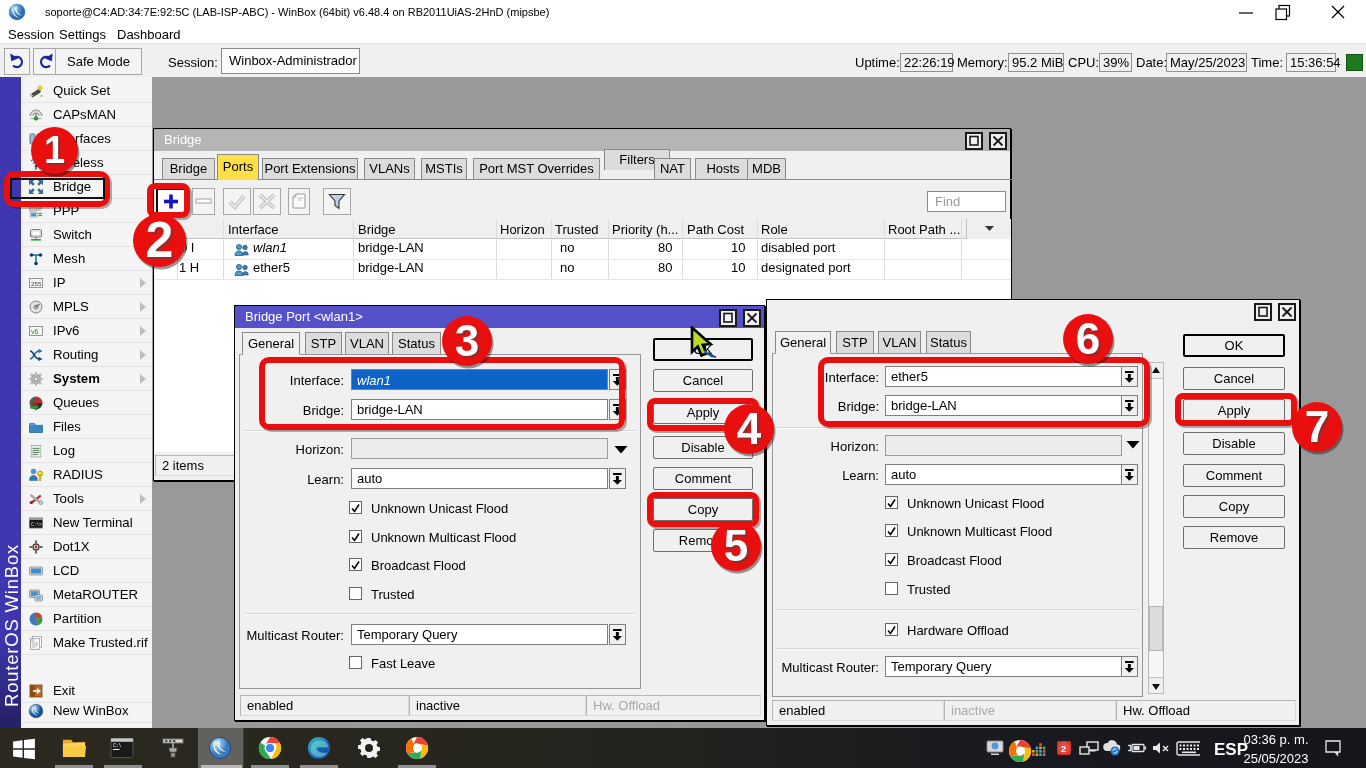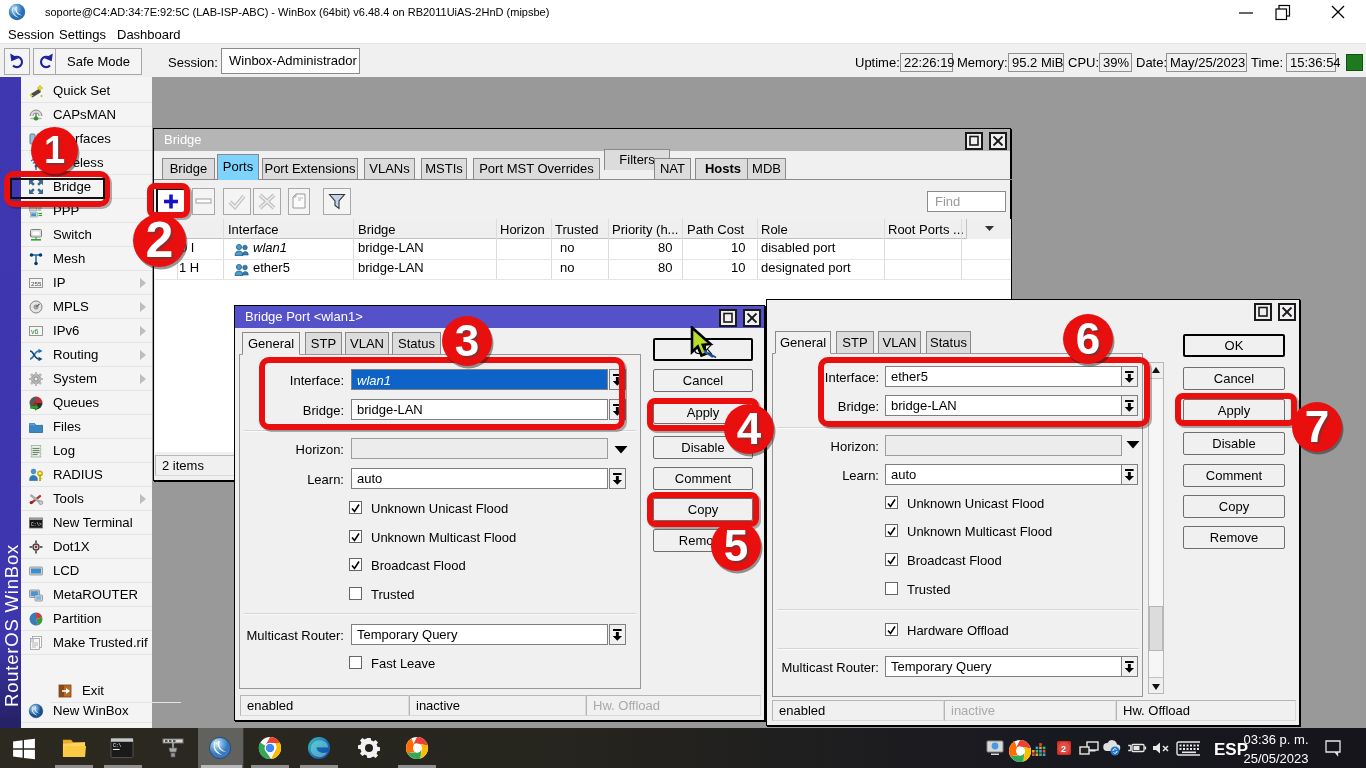--- a/index.html
+++ b/index.html
@@ -21,21 +21,21 @@
 .sitem { position:absolute; left:21px; width:131px; height:24px; border-bottom:1px solid #e4e4e4; }
 .sitem .lbl { position:absolute; left:32px; top:4px; font-size:13.2px; }
 .sitem .ic { position:absolute; left:7px; top:4px; width:16px; height:16px; }
 .sarr { position:absolute; right:6px; top:7px; width:0; height:0; border-left:6px solid #bdbdbd; border-top:5px solid transparent; border-bottom:5px solid transparent; }
 
 .win { position:absolute; background:#f0f0f0; border:1px solid #000; box-shadow:1px 1px 0 #000; }
 .wtitle { position:absolute; left:0; top:0; right:0; height:22px; color:#fff; padding-left:10px; line-height:22px; font-size:13px; }
 .wbtns { position:absolute; top:3px; right:3px; }
 .wbtn { display:inline-block; width:18px; height:18px; background:#f2eff2; border:2px solid #1a1a1a; vertical-align:top; position:relative; margin-left:2px; }
 .tab { position:absolute; background:#dcdcdc; border:1px solid #898989; border-bottom:none; text-align:center; font-size:13px; }
-.tab.on { background:#7dd3fc; }
+.tab.on { background:#fde047; }
 .input { position:absolute; background:#fff; border:1px solid #7f7f7f; font-size:13px; padding:1px 0 0 5px; height:21px; line-height:18px; }
 .input.dis { background:#ececec; border:1px solid #9c9c9c; }
 .drop { position:absolute; width:17px; height:21px; background:#f0f0f0; border:1px solid #7f7f7f; }
 .lab { position:absolute; text-align:right; font-size:13px; white-space:nowrap; }
 .btn { position:absolute; width:100px; height:23px; background:#f0f0f0; border:1px solid #6e6e6e; text-align:center; line-height:21px; font-size:13px; border-radius:2px; }
 .btn.def { border:2px solid #000; line-height:19px; }
 .chk { position:absolute; width:13px; height:13px; background:#fff; border:1px solid #666; }
 .chklbl { position:absolute; font-size:13px; white-space:nowrap; }
 .sbar { position:absolute; height:21px; background:#f0f0f0; border:1px solid #b5b5b5; border-right-color:#d9d9d9; border-bottom-color:#d9d9d9; padding:2px 0 0 6px; font-size:13px; }
 .sep { position:absolute; height:2px; border-top:1px solid #d5d5d5; border-bottom:1px solid #fbfbfb; }
@@ -220,21 +220,21 @@
   <div class="sitem" style="top:266px;">
         <svg class="ic" viewBox="0 0 16 16">
           <path d="M2 12 C6 12 6 4 11 4" fill="none" stroke="#2470aa" stroke-width="1.7"></path>
           <path d="M2 4 C6 4 6 12 11 12" fill="none" stroke="#16476e" stroke-width="1.7"></path>
           <path d="M10.5 1.8 L14.5 4 L10.5 6.2Z" fill="#2470aa"></path>
           <path d="M10.5 9.8 L14.5 12 L10.5 14.2Z" fill="#16476e"></path>
         </svg>
         <span class="lbl">Routing</span>
         <span class="sarr"></span>
       </div>
-  <div class="sitem" style="top:290px;">
+  <div class="sitem" style="top:290px;font-weight:bold;">
         <svg class="ic" viewBox="0 0 16 16">
           <g fill="#b9b9b9" stroke="#6f6f6f" stroke-width="0.7">
             <circle cx="8" cy="8" r="4.6"></circle>
           </g>
           <g fill="#b9b9b9">
             <rect x="7" y="1" width="2" height="3"></rect>
             <rect x="7" y="12" width="2" height="3"></rect>
             <rect x="1" y="7" width="3" height="2"></rect>
             <rect x="12" y="7" width="3" height="2"></rect>
             <rect x="2.6" y="2.6" width="2.6" height="2.6" transform="rotate(45 3.9 3.9)"></rect>
@@ -364,21 +364,21 @@
               <stop offset="55%" stop-color="#5d9fd4"></stop>
               <stop offset="100%" stop-color="#1a4f8f"></stop>
             </radialGradient>
           </defs>
           <circle cx="8" cy="8" r="6.8" fill="url(#glb2)" stroke="#123a6a" stroke-width="0.5"></circle>
           <path d="M5 3.6 C3.6 6.6 4.8 10.2 9.8 12.6 C5.6 12 3 8.6 4.1 4.6Z" fill="#fff"></path>
           <path d="M7.8 3.2 C6.6 6.4 8 9.2 12.4 10.8 C8.4 10.7 5.9 7.4 6.8 3.6Z" fill="#fff"></path>
         </svg>
         <span class="lbl">New WinBox</span>
       </div>
-  <div class="sitem" style="top:602px;margin-left:29px;">
+  <div class="sitem" style="top:602px;">
         <svg class="ic" viewBox="0 0 16 16">
           <rect x="2" y="2" width="12" height="12" fill="#b56a28" stroke="#7a4515" stroke-width="0.8"></rect>
           <rect x="2" y="2" width="5" height="12" fill="#8a4a18"></rect>
           <path d="M9 5 l4 3 -4 3Z" fill="#fff"></path>
           <rect x="5" y="7.2" width="5" height="1.6" fill="#fff"></rect>
         </svg>
         <span class="lbl">Exit</span>
       </div>
   </div>
 </div>
@@ -397,21 +397,21 @@
 
   <div class="abs" style="left:0px;top:50px;width:858px;height:1px;background:#898989;"></div>
   <div class="tab" style="left:8px;top:29px;width:53px;height:21px;line-height:20px;">Bridge</div>
   <div class="tab on" style="left:63px;top:25px;width:42px;height:26px;line-height:23px;z-index:2;">Ports</div>
   <div class="tab" style="left:108px;top:29px;width:96px;height:21px;line-height:20px;">Port Extensions</div>
   <div class="tab" style="left:210px;top:29px;width:51px;height:21px;line-height:20px;">VLANs</div>
   <div class="tab" style="left:267px;top:29px;width:46px;height:21px;line-height:20px;">MSTIs</div>
   <div class="tab" style="left:319px;top:29px;width:127px;height:21px;line-height:20px;">Port MST Overrides</div>
   <div class="tab" style="left:450px;top:20px;width:66px;height:21px;line-height:20px;">Filters</div>
   <div class="tab" style="left:500px;top:29px;width:37px;height:21px;line-height:20px;">NAT</div>
-  <div class="tab" style="left:541px;top:29px;width:56px;height:21px;line-height:20px;font-weight:bold;">Hosts</div>
+  <div class="tab" style="left:541px;top:29px;width:56px;height:21px;line-height:20px;">Hosts</div>
   <div class="tab" style="left:593px;top:29px;width:39px;height:21px;line-height:20px;">MDB</div>
 
   <div class="abs" style="left:2px;top:59px;width:30px;height:27px;background:#fff;border:2px solid #111;">
     <svg width="26" height="23">
         <g stroke="#1414c4" stroke-width="3.6">
           <line x1="13" y1="4.5" x2="13" y2="18.5"></line>
           <line x1="6" y1="11.5" x2="20" y2="11.5"></line>
         </g>
       </svg>
   </div>
@@ -447,21 +447,21 @@
 
   <div class="abs" id="tbl" style="left:1px;top:90px;width:856px;height:233px;background:#fff;">
     <div class="abs" style="left:0;top:0;width:856px;height:20px;background:#efefef;border-bottom:1px solid #c2c2c2;"></div>
     <div class="abs" style="left:73px;top:3px;">Interface</div>
     <div class="abs" style="left:203px;top:3px;">Bridge</div>
     <div class="abs" style="left:345px;top:3px;">Horizon</div>
     <div class="abs" style="left:400px;top:3px;">Trusted</div>
     <div class="abs" style="left:457px;top:3px;">Priority (h...</div>
     <div class="abs" style="left:532px;top:3px;">Path Cost</div>
     <div class="abs" style="left:606px;top:3px;">Role</div>
-    <div class="abs" style="left:733px;top:3px;">Root Ports ...</div>
+    <div class="abs" style="left:733px;top:3px;">Root Path ...</div>
     <div class="abs" style="left:811px;top:0px;width:45px;height:20px;background:#efefef;border-left:1px solid #c2c2c2;"><svg width="43" height="18">
           <path d="M18 7 l4.5 5 4.5-5Z" fill="#333"></path>
         </svg></div>
 
     <div class="abs" style="left:22px;top:0;width:1px;height:60px;background:#dcdcdc;"></div>
     <div class="abs" style="left:68px;top:0;width:1px;height:60px;background:#dcdcdc;"></div>
     <div class="abs" style="left:198px;top:0;width:1px;height:60px;background:#dcdcdc;"></div>
     <div class="abs" style="left:341px;top:0;width:1px;height:60px;background:#dcdcdc;"></div>
     <div class="abs" style="left:396px;top:0;width:1px;height:60px;background:#dcdcdc;"></div>
     <div class="abs" style="left:453px;top:0;width:1px;height:60px;background:#dcdcdc;"></div>

